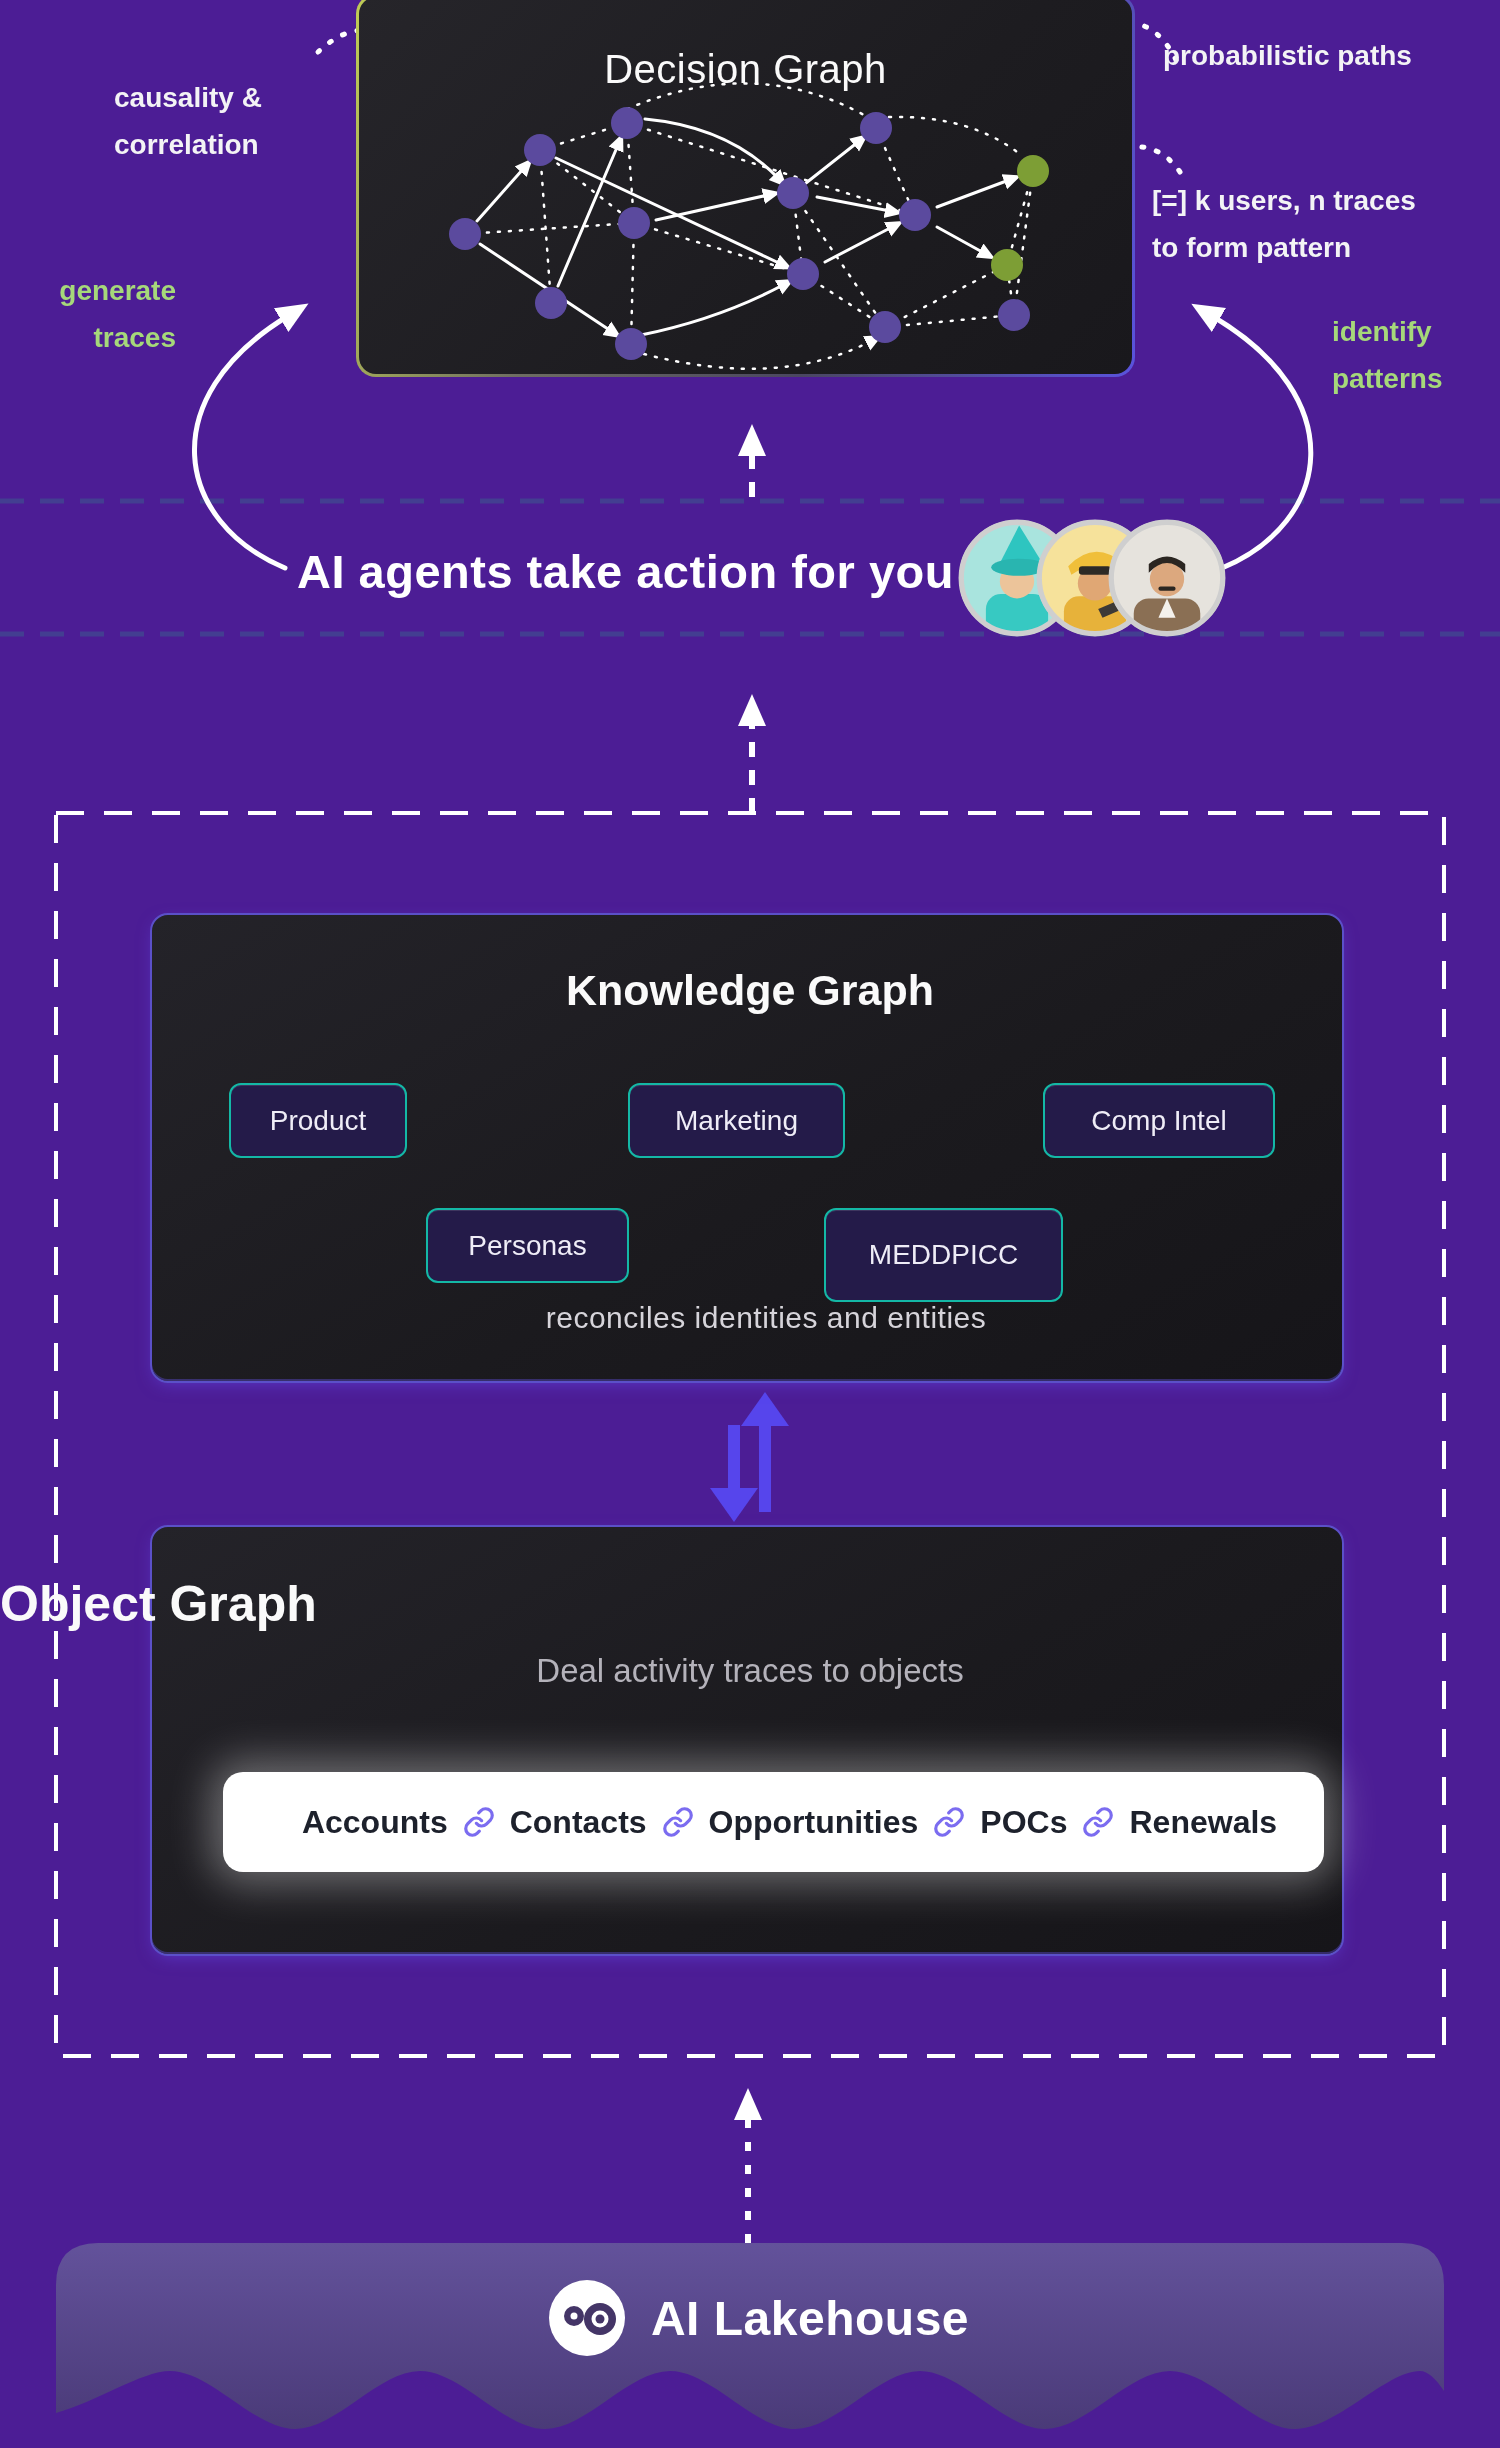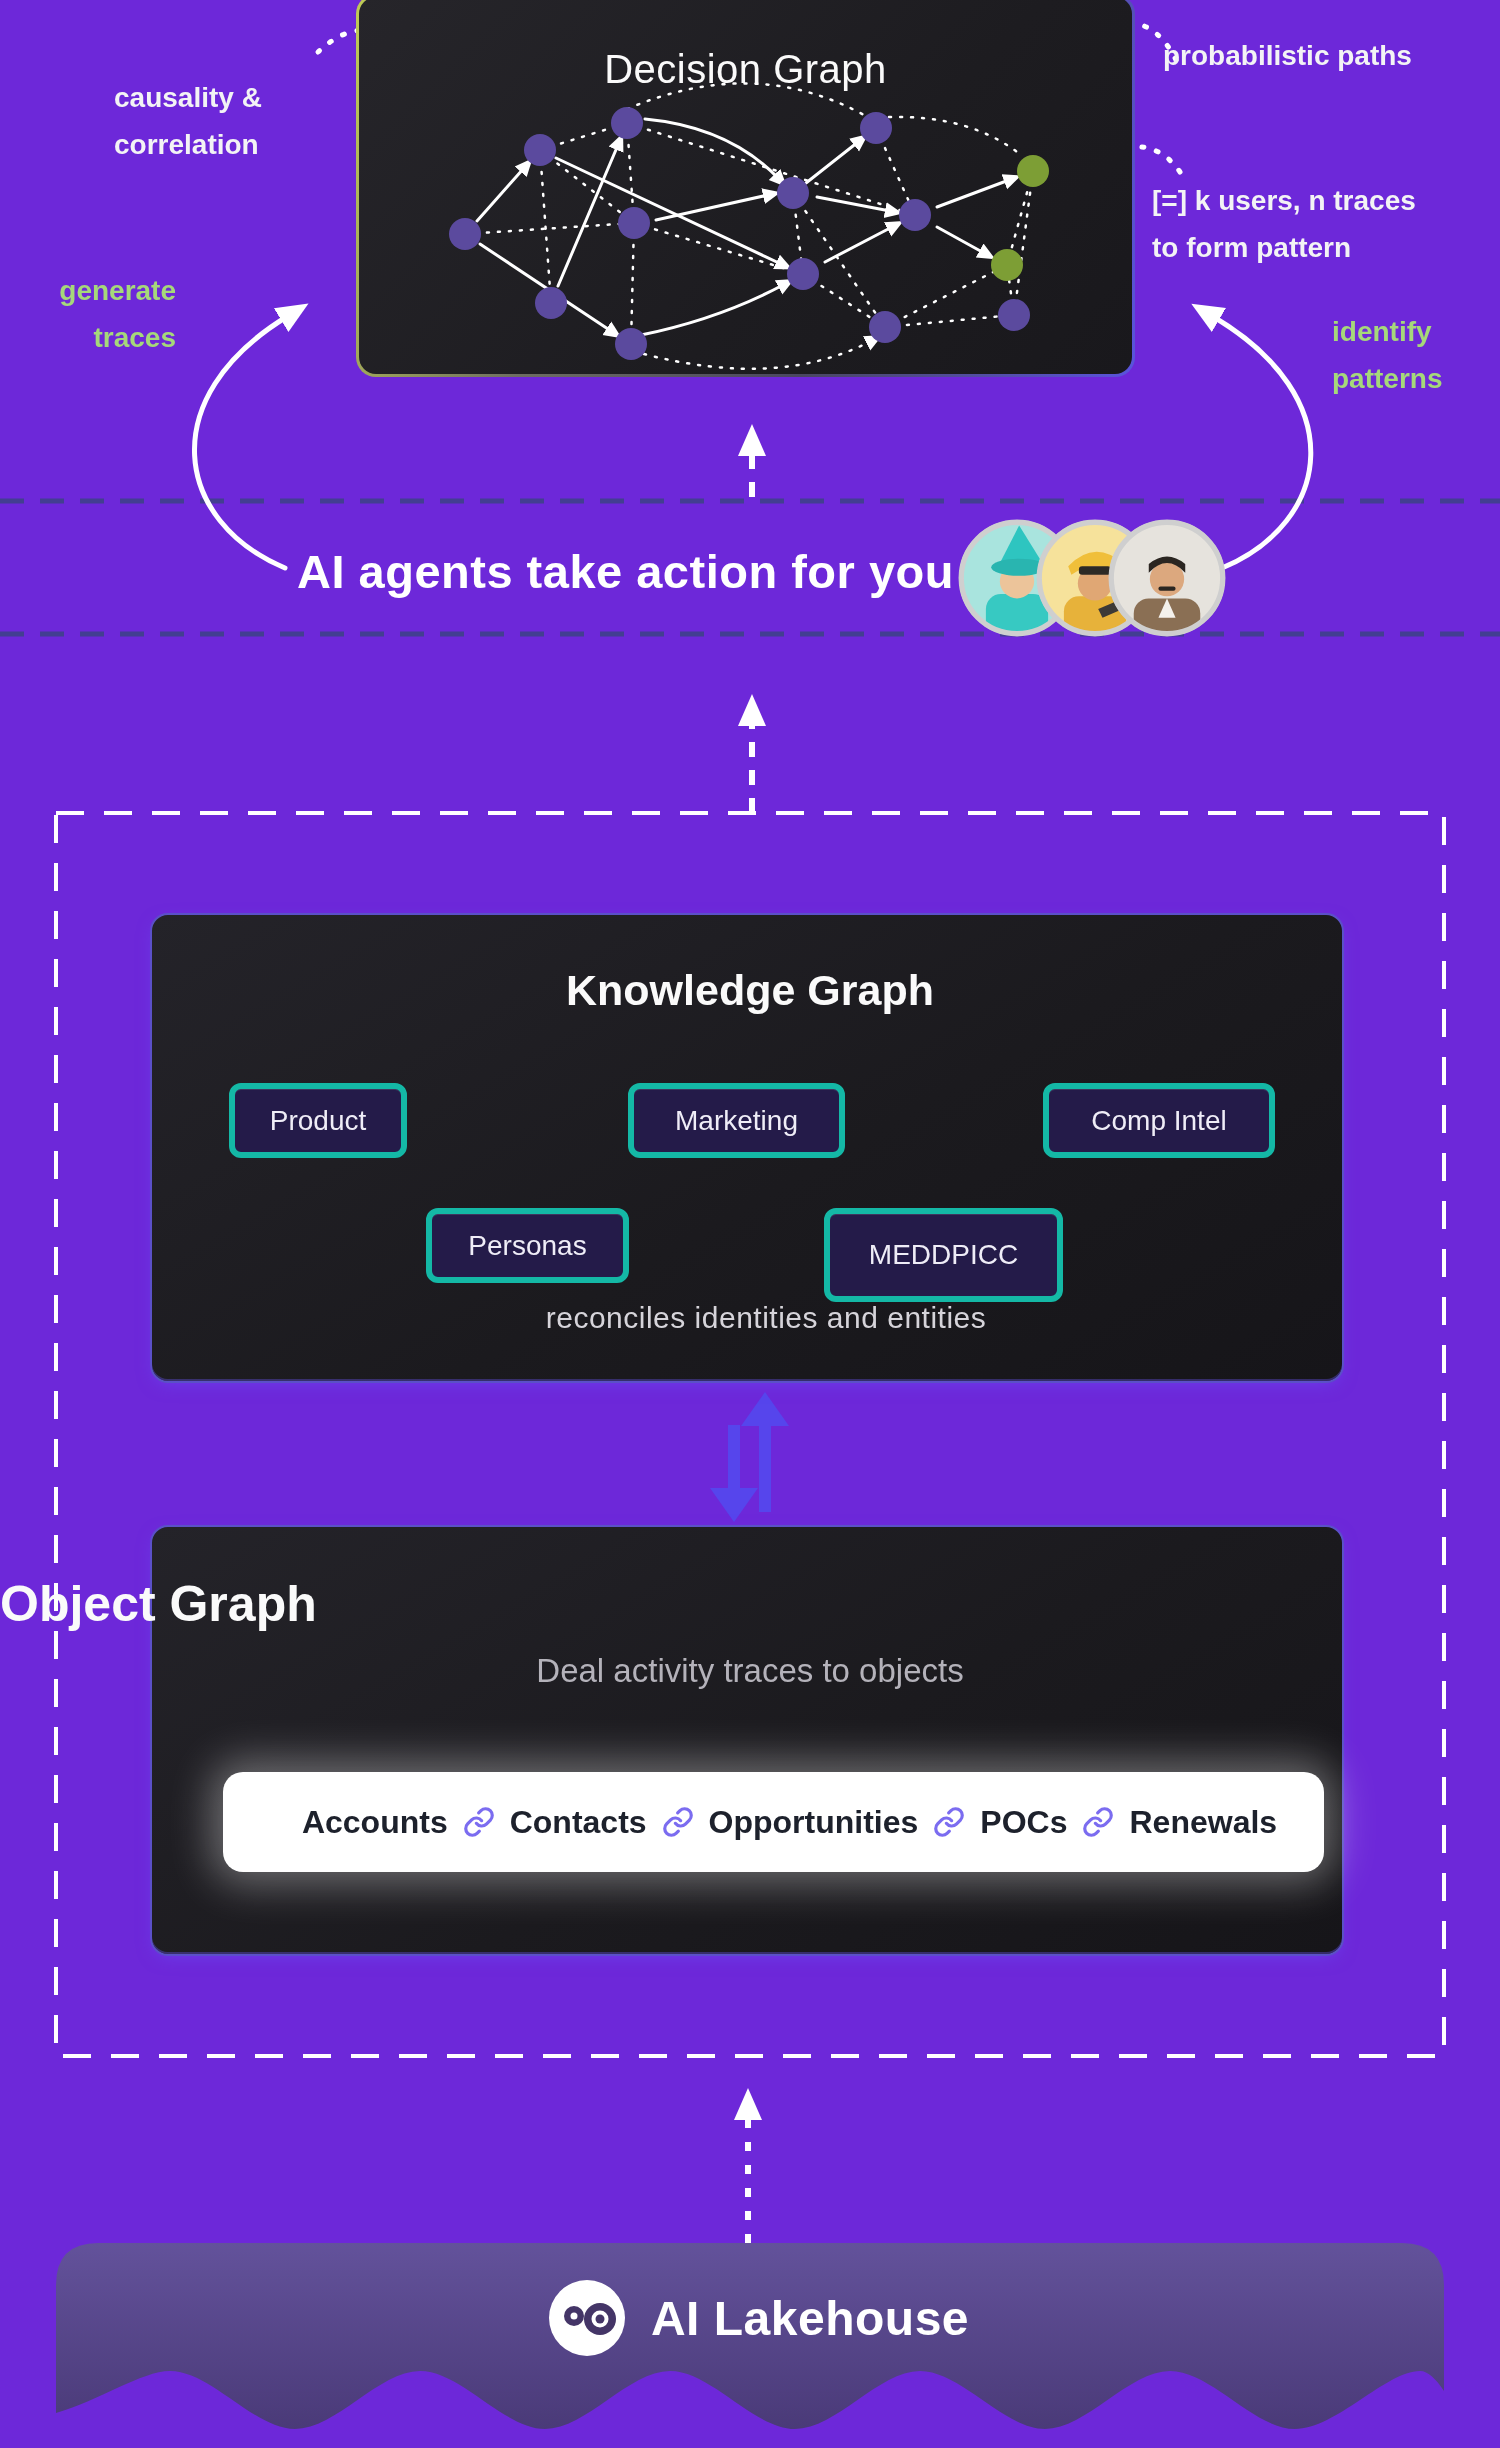--- a/index.html
+++ b/index.html
@@ -1,16 +1,16 @@
 <!DOCTYPE html>
 <html><head>
 <meta charset="utf-8">
 <style>
   html,body{margin:0;padding:0;background:#000;}
-  #canvas{position:relative;width:1500px;height:2448px;background:#6d28d9;overflow:hidden;
+  #canvas{position:relative;width:1500px;height:2448px;background:#4c1d95;overflow:hidden;
           font-family:"Liberation Sans",sans-serif;color:#fff;}
   .abs{position:absolute;}
   svg{display:block;}
   
   .ann{position:absolute;font-weight:bold;font-size:28px;line-height:47px;white-space:nowrap;}
   .ann.white{color:#f3f3f5;}
   .ann.green{color:#a6d87a;}
   .ann.center{}
   .ann.right{text-align:right;}
   
@@ -23,21 +23,21 @@
   .avatars{position:absolute;left:958px;top:519px;height:118px;}
   .avatar{position:absolute;top:0;width:118px;height:118px;border-radius:50%;}
   
   .panel{position:absolute;left:150px;width:1194px;border-radius:18px;box-sizing:border-box;
          background:linear-gradient(150deg,#242329 0%,#1b1a1e 55%,#161519 100%);
          border:2px solid #5b50c8;
          box-shadow:0 5px 18px -6px rgba(108,86,255,.55), inset 0 -2px 0 rgba(108,86,255,.35);}
   #kg-panel{top:913px;height:470px;}
   #og-panel{top:1525px;height:431px;}
   .kg-title{position:absolute;left:0;right:0;top:966px;text-align:center;font-size:43px;font-weight:600;color:#fafafa;}
-  .kg-node{position:absolute;box-sizing:border-box;border-radius:12px;background:#241b49;border:6px solid #14b8a6;
+  .kg-node{position:absolute;box-sizing:border-box;border-radius:12px;background:#241b49;border:2px solid #14b8a6;
            display:flex;align-items:center;justify-content:center;font-size:28px;color:#efedf7;
            box-shadow:inset 0 1px 0 rgba(255,255,255,.12);}
   .kg-caption{position:absolute;left:366px;width:800px;top:1301px;text-align:center;font-size:30px;font-weight:300;color:#d6d4da;letter-spacing:.5px;}
   .og-title{position:absolute;left:0;right:0;top:1575px;text-align:left;font-size:50px;font-weight:600;color:#fafafa;}
   .og-sub{position:absolute;left:0;right:0;top:1652px;text-align:center;font-size:33px;font-weight:400;color:#b4b2ba;}
   .pill{position:absolute;left:223px;top:1772px;width:1069px;height:100px;border-radius:20px;background:#fff;
         box-shadow:0 0 42px 12px rgba(255,255,255,.35);
         display:flex;align-items:center;justify-content:center;gap:15px;padding-left:32px;}
   .pill span{font-size:32px;font-weight:bold;color:#1d212c;}
   .pill svg{width:32px;height:32px;}

